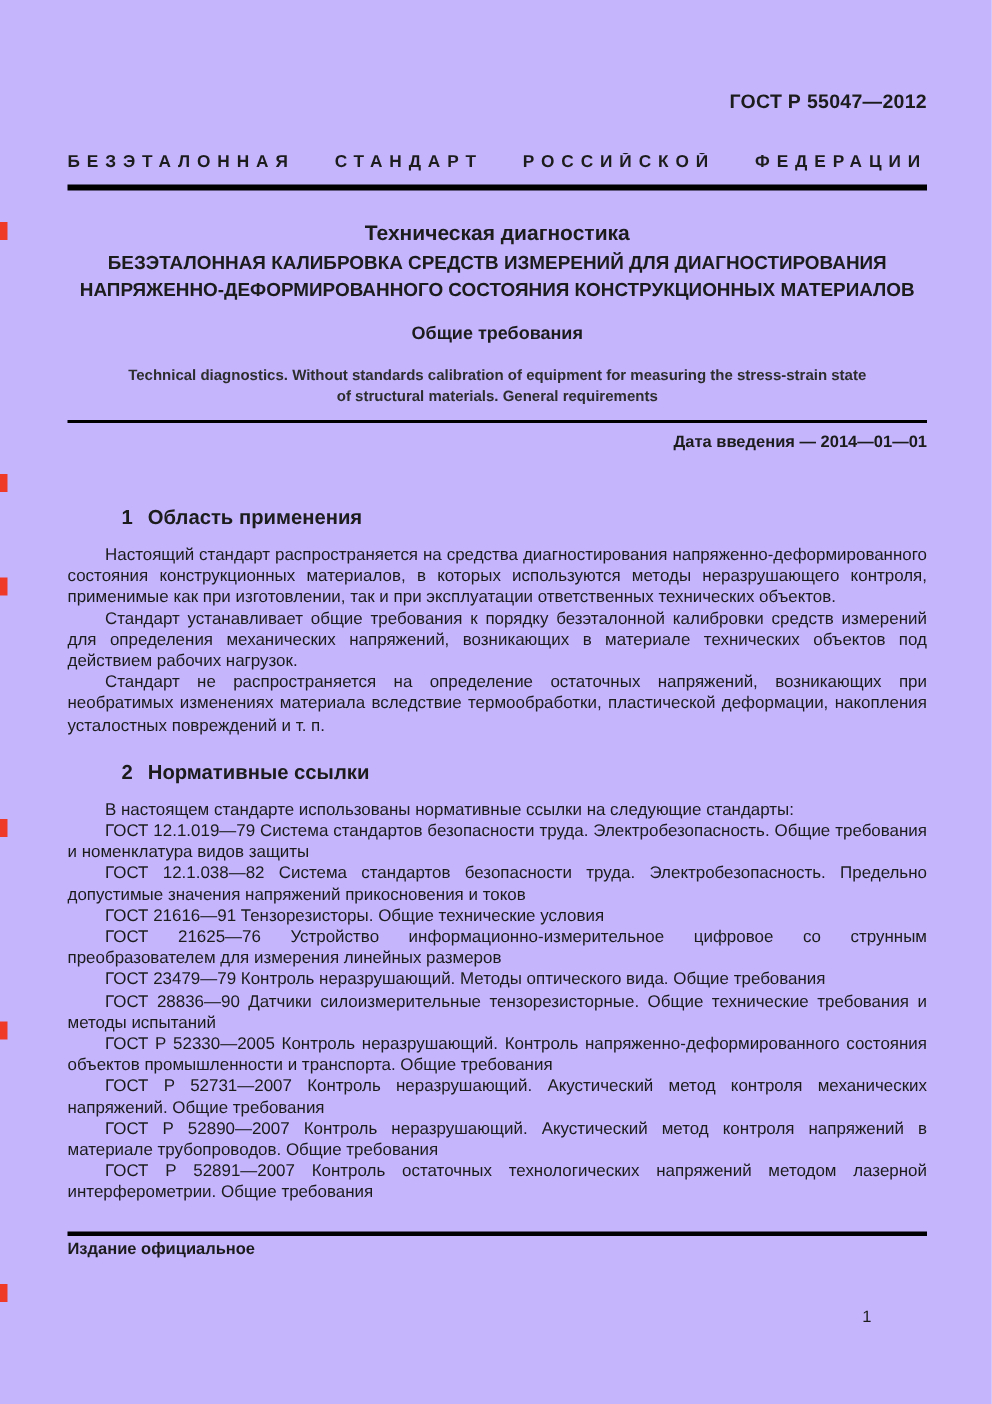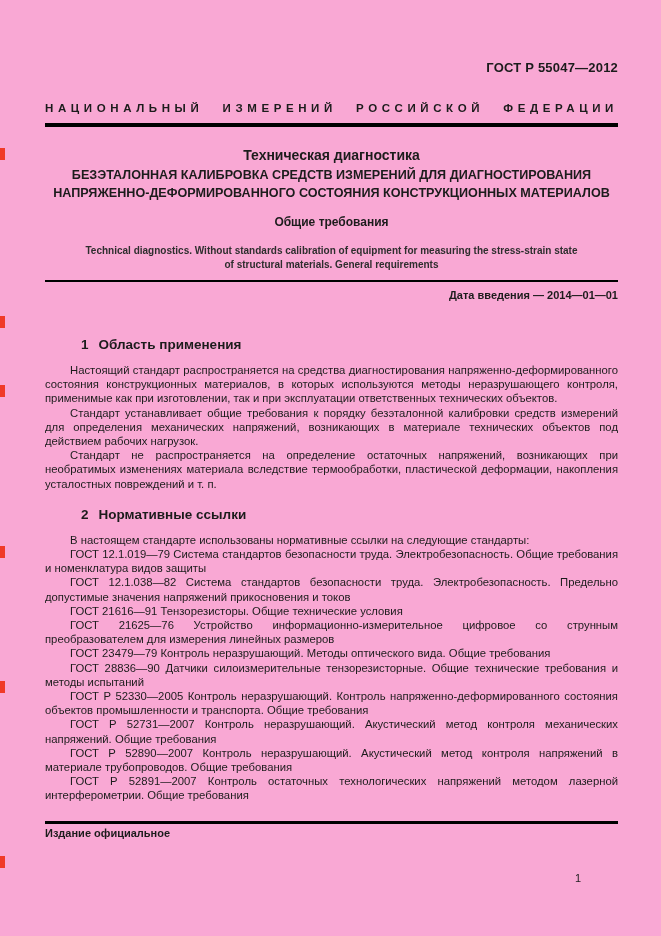--- a/index.html
+++ b/index.html
@@ -4,21 +4,21 @@
 <style>
   html, body { margin: 0; padding: 0; }
   body {
     width: 661px; height: 936px;
     background: #ffffff;
     font-family: "Liberation Sans", sans-serif;
     color: #1c1c1c;
     position: relative;
     overflow: hidden;
   }
-  .page { position: absolute; inset: 0; background: #f9a8d4; }
+  .page { position: absolute; inset: 0; background: #c4b5fd; }
   .content { position: absolute; left: 45px; top: 0; width: 573px; }
 
   .doc-num {
     margin-top: 60px;
     text-align: right;
     font-weight: bold;
     font-size: 13px;
     letter-spacing: 0.2px;
   }
   .banner {
@@ -108,21 +108,21 @@
   <div class="artifact" style="top:148px"></div>
   <div class="artifact" style="top:316px"></div>
   <div class="artifact" style="top:385px"></div>
   <div class="artifact" style="top:546px"></div>
   <div class="artifact" style="top:681px"></div>
   <div class="artifact" style="top:856px"></div>
 
   <div class="content">
     <div class="doc-num">ГОСТ Р 55047—2012</div>
 
-    <div class="banner">НАЦИОНАЛЬНЫЙ ИЗМЕРЕНИЙ РОССИЙСКОЙ ФЕДЕРАЦИИ</div>
+    <div class="banner">БЕЗЭТАЛОННАЯ СТАНДАРТ РОССИЙСКОЙ ФЕДЕРАЦИИ</div>
     <div class="rule-thick"></div>
 
     <div class="subject">Техническая диагностика</div>
 
     <div class="main-title">
       <div>БЕЗЭТАЛОННАЯ КАЛИБРОВКА СРЕДСТВ ИЗМЕРЕНИЙ ДЛЯ ДИАГНОСТИРОВАНИЯ</div>
       <div>НАПРЯЖЕННО-ДЕФОРМИРОВАННОГО СОСТОЯНИЯ КОНСТРУКЦИОННЫХ МАТЕРИАЛОВ</div>
     </div>
 
     <div class="subtitle">Общие требования</div>

